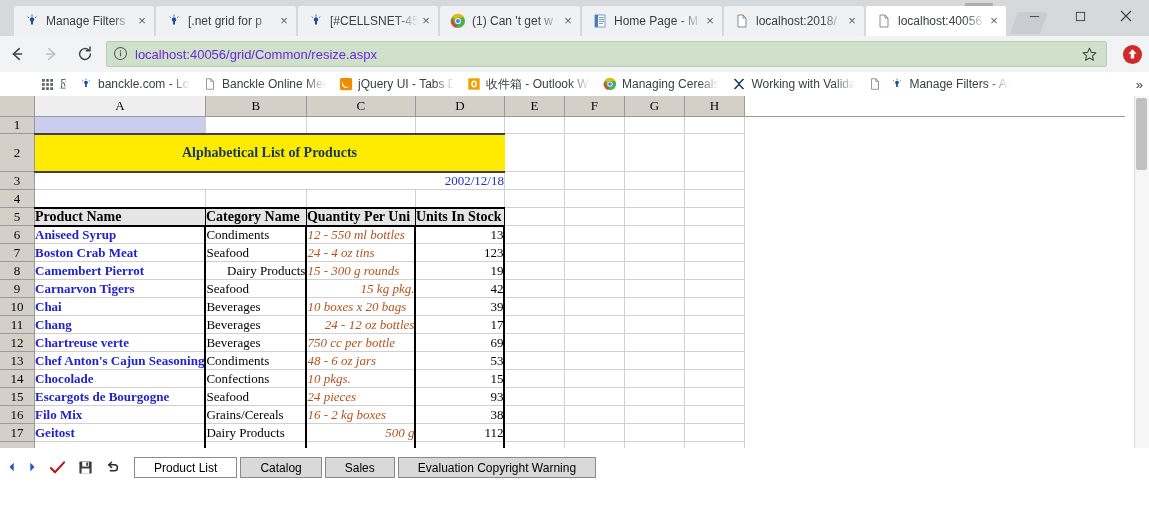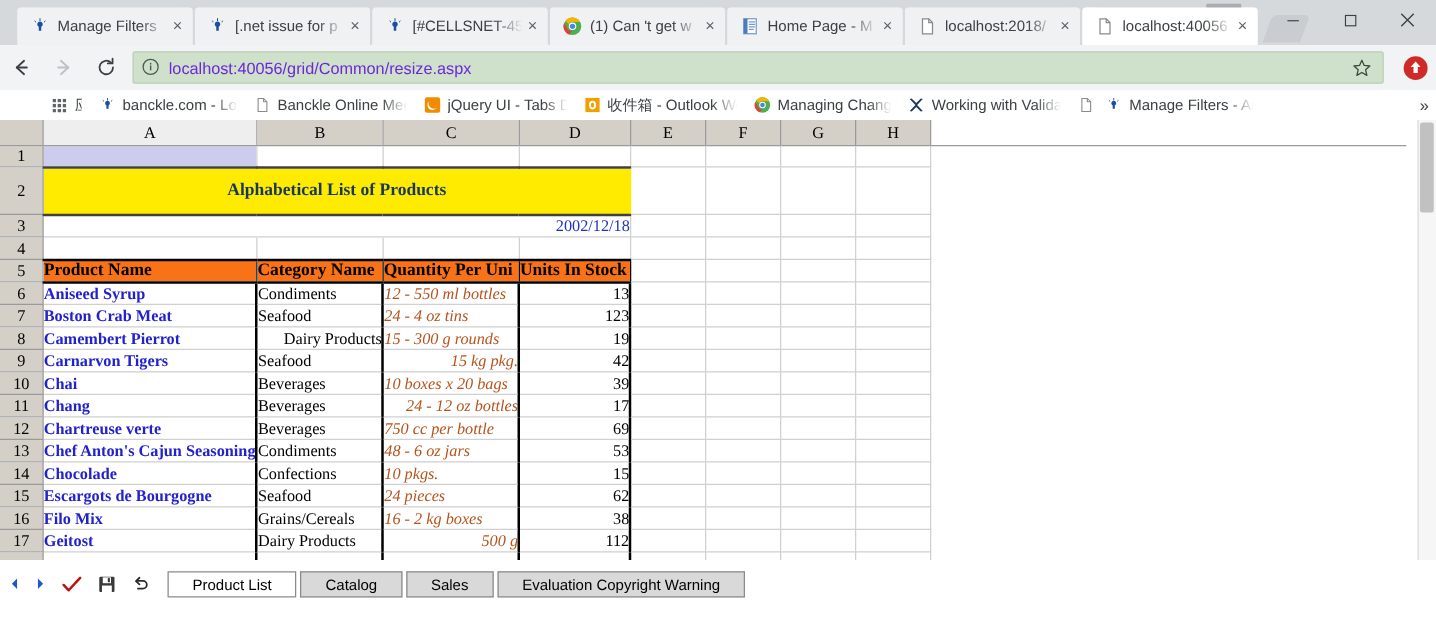--- a/index.html
+++ b/index.html
@@ -95,21 +95,21 @@
   }
   .cell{
     border-right:1px solid #d0d0d0;border-bottom:1px solid #d0d0d0;
     font-size:13px;color:#000;padding:0 2px;box-sizing:border-box;
   }
   .c-sel{background:#ccccee;}
   .c-title{background:#ffeb00;color:#17375e;font-weight:bold;font-size:14px;text-align:center;
            border-top:2px solid #404040;border-bottom:2px solid #404040;
            border-right:1px solid #ffeb00;border-left:0;}
   .c-date{color:#2233bb;text-align:right;font-size:13px;border-top:2px solid #585820;}
-  .c-hdr{background:#f97316;color:#000;font-weight:bold;font-size:14px;
+  .c-hdr{background:#e5e5e5;color:#000;font-weight:bold;font-size:14px;
          border-top:2px solid #000;border-bottom:2px solid #000;border-right:1px solid #000;}
   .c-prod{color:#2222cc;font-weight:bold;font-size:13px;border-right:2px solid #000;}
   .c-cat{color:#000;font-size:13px;border-right:2px solid #000;}
   .c-qty{color:#b5531d;font-style:italic;font-size:13px;border-right:2px solid #000;}
   .c-stk{color:#000;text-align:right;font-size:13px;border-right:2px solid #000;}
   .ralign{text-align:right;}
   .lalign{text-align:left;}
 
   
   .vscroll{position:absolute;right:0;top:0;width:14px;height:352px;background:#f6f6f6;border-left:1px solid #dcdcdc;}
@@ -150,21 +150,21 @@
 
     <div class="tab" style="left:156px;width:140px;">
       <span class="tab-favicon">
         <svg viewBox="0 0 16 16" width="16" height="16">
             <g fill="#1c4f9c">
           <path d="M8 4.2c-1.2 0-2.2 1-2.2 2.2 0 .9.5 1.6 1.2 2v3.1h2V8.4c.7-.4 1.2-1.1 1.2-2C10.2 5.2 9.2 4.2 8 4.2z"></path>
           <path d="M3.3 2.8l1 2.2.7-.5zM12.7 2.8l-1.7 1.7.7.5zM7.6 1.6h.8v2.2h-.8z"></path>
         </g>
           </svg>
       </span>
-      <span class="tab-title">[.net issue for p</span>
+      <span class="tab-title">[.net grid for p</span>
       <span class="tab-close">×</span>
     </div>
 
     <div class="tab" style="left:298px;width:140px;">
       <span class="tab-favicon">
         <svg viewBox="0 0 16 16" width="16" height="16">
             <g fill="#1c4f9c">
           <path d="M8 4.2c-1.2 0-2.2 1-2.2 2.2 0 .9.5 1.6 1.2 2v3.1h2V8.4c.7-.4 1.2-1.1 1.2-2C10.2 5.2 9.2 4.2 8 4.2z"></path>
           <path d="M3.3 2.8l1 2.2.7-.5zM12.7 2.8l-1.7 1.7.7.5zM7.6 1.6h.8v2.2h-.8z"></path>
         </g>
@@ -364,21 +364,21 @@
     <div class="bm" style="max-width:136px;">
       <span class="bm-ico">
         <svg viewBox="0 0 16 16" width="14" height="14">
           <circle cx="8" cy="8" r="7" fill="#4caf50"></circle>
           <path d="M8 1a7 7 0 0 1 6.1 3.6H8a3.4 3.4 0 0 0-3 1.8L2.3 3.6A7 7 0 0 1 8 1z" fill="#f4b400"></path>
           <path d="M1.3 5.3l3 5.2A3.4 3.4 0 0 0 8 11.4L5.5 14.7A7 7 0 0 1 1.3 5.3z" fill="#db4437"></path>
           <circle cx="8" cy="8" r="3" fill="#fff"></circle>
             <circle cx="8" cy="8" r="2.1" fill="#4285f4"></circle>
         </svg>
       </span>
-      <span class="bm-label">Managing Chang</span>
+      <span class="bm-label">Managing Cereals</span>
     </div>
 
     <div class="bm" style="max-width:136px;justify-content:center;">
       <span class="bm-ico">
         <svg viewBox="0 0 16 16" width="14" height="14">
             <path d="M2 2.6l5.2 5.4L2 13.4l1.8.6 4.2-4.2 4.2 4.2 1.8-.6L8.8 8 14 2.6l-1.8-.6L8 6.2 3.8 2z" fill="#1f3864"></path>
           </svg>
       </span>
       <span class="bm-label">Working with Valida</span>
     </div>
@@ -608,21 +608,21 @@
               <td class="cell"></td>
               <td class="cell"></td>
               <td class="cell"></td>
               <td style="background:#fff"></td>
             </tr>
             <tr style="height: 18px;">
               <td class="rowhead">15</td>
               <td class="cell c-prod">Escargots de Bourgogne</td>
               <td class="cell c-cat lalign">Seafood</td>
               <td class="cell c-qty lalign">24 pieces</td>
-              <td class="cell c-stk">62</td>
+              <td class="cell c-stk">93</td>
               <td class="cell"></td>
               <td class="cell"></td>
               <td class="cell"></td>
               <td class="cell"></td>
               <td style="background:#fff"></td>
             </tr>
             <tr style="height: 18px;">
               <td class="rowhead">16</td>
               <td class="cell c-prod">Filo Mix</td>
               <td class="cell c-cat lalign">Grains/Cereals</td>

